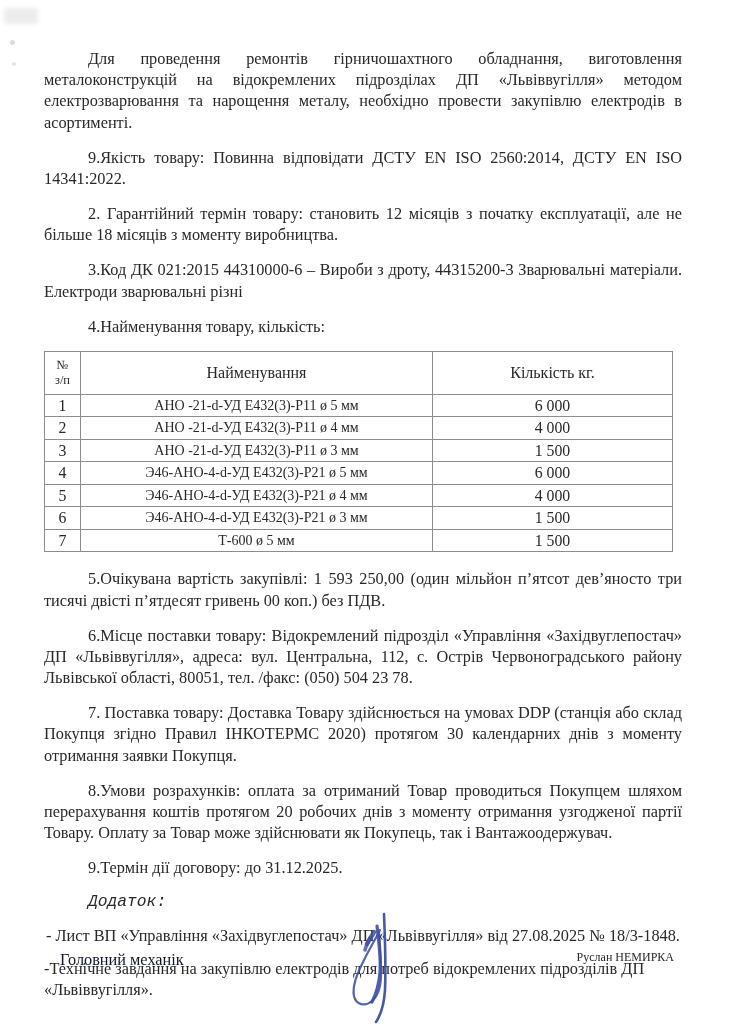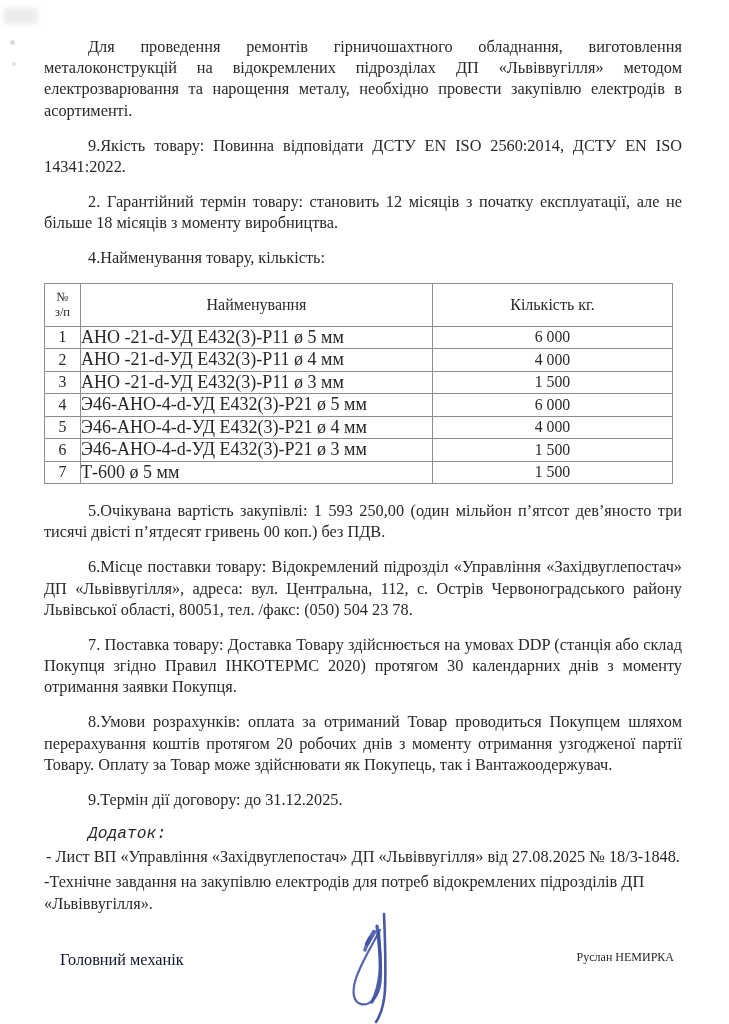--- a/index.html
+++ b/index.html
@@ -49,21 +49,21 @@
     border-radius: 50%;
     filter: blur(0.6px);
   }
   .content {
     position: absolute;
     left: 44px;
     top: 36px;
     width: 638px;
   }
   p.para {
-    margin: 0 0 14px 0;
+    margin: 12px 0 14px 0;
     font-size: 16.3px;
     line-height: 1.30;
     color: #282828;
     text-align: justify;
     text-indent: 44px;
     -webkit-hyphens: none;
     hyphens: none;
   }
   p.para.tight {
     margin-bottom: 13px;
@@ -102,23 +102,23 @@
     padding: 2px 0;
   }
   table.goods td {
     height: 21.5px;
   }
   td.idx {
     text-align: center;
     font-size: 15.8px;
   }
   td.name {
-    text-align: left;
+    text-align: center;
     padding-left: 62px;
-    font-size: 18px;
+    font-size: 14px;
     white-space: nowrap;
   }
   td.qty {
     text-align: center;
     font-size: 15.8px;
   }
   col.c-idx { width: 36px; }
   col.c-name { width: 352px; }
   col.c-qty  { width: 240px; }
 
@@ -165,20 +165,21 @@
   <div class="scan-artifact3"></div>
 
   <div class="content">
 
     <p class="para">Для проведення ремонтів гірничошахтного обладнання, виготовлення металоконструкцій на відокремлених підрозділах ДП «Львіввугілля» методом електрозварювання та нарощення металу, необхідно провести закупівлю електродів в асортименті.</p>
 
     <p class="para">9.Якість товару: Повинна відповідати ДСТУ EN ISO 2560:2014, ДСТУ EN ISO 14341:2022.</p>
 
     <p class="para">2. Гарантійний термін товару: становить 12 місяців з початку експлуатації, але не більше 18 місяців з моменту виробництва.</p>
 
+    <p class="para">3.Код ДК 021:2015 44310000-6 – Вироби з дроту, 44315200-3 Зварювальні матеріали. Електроди зварювальні різні</p>
 
     <p class="para">4.Найменування товару, кількість:</p>
 
     <table class="goods">
       <colgroup>
         <col class="c-idx">
           <col class="c-name">
           <col class="c-qty">
       </colgroup>
       <thead>

